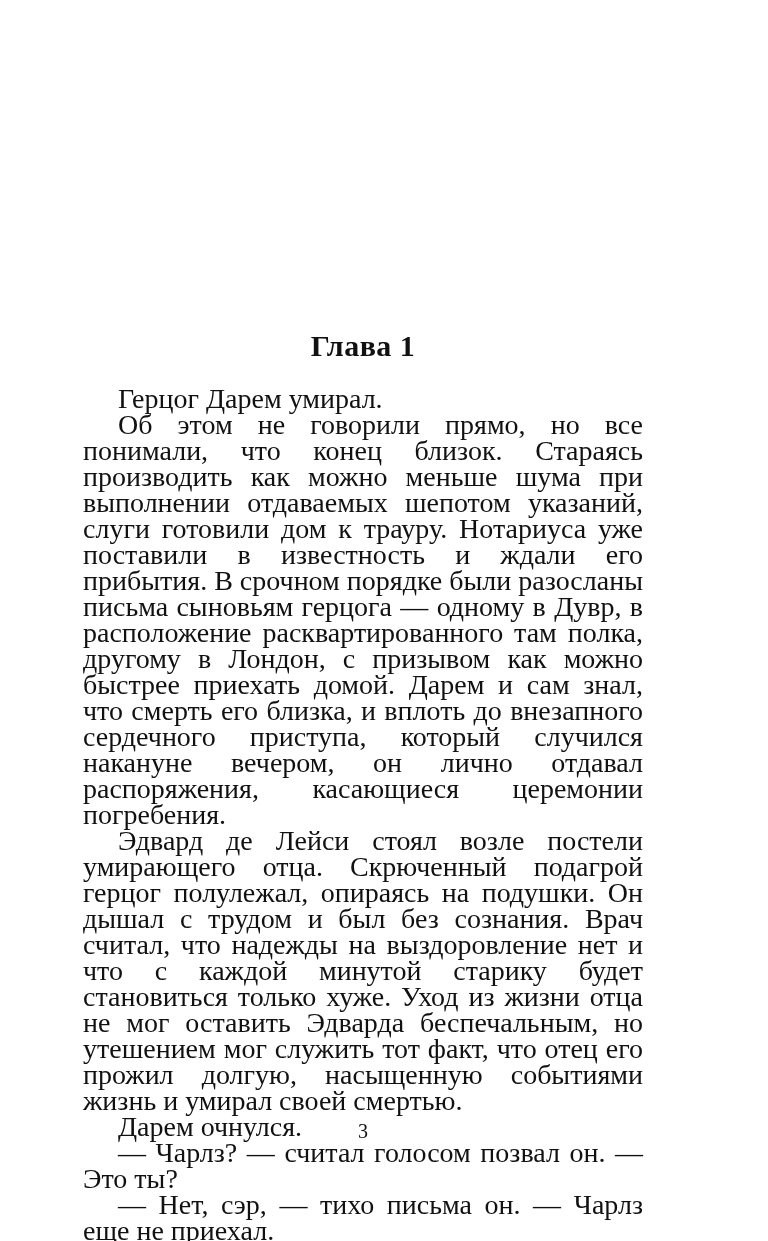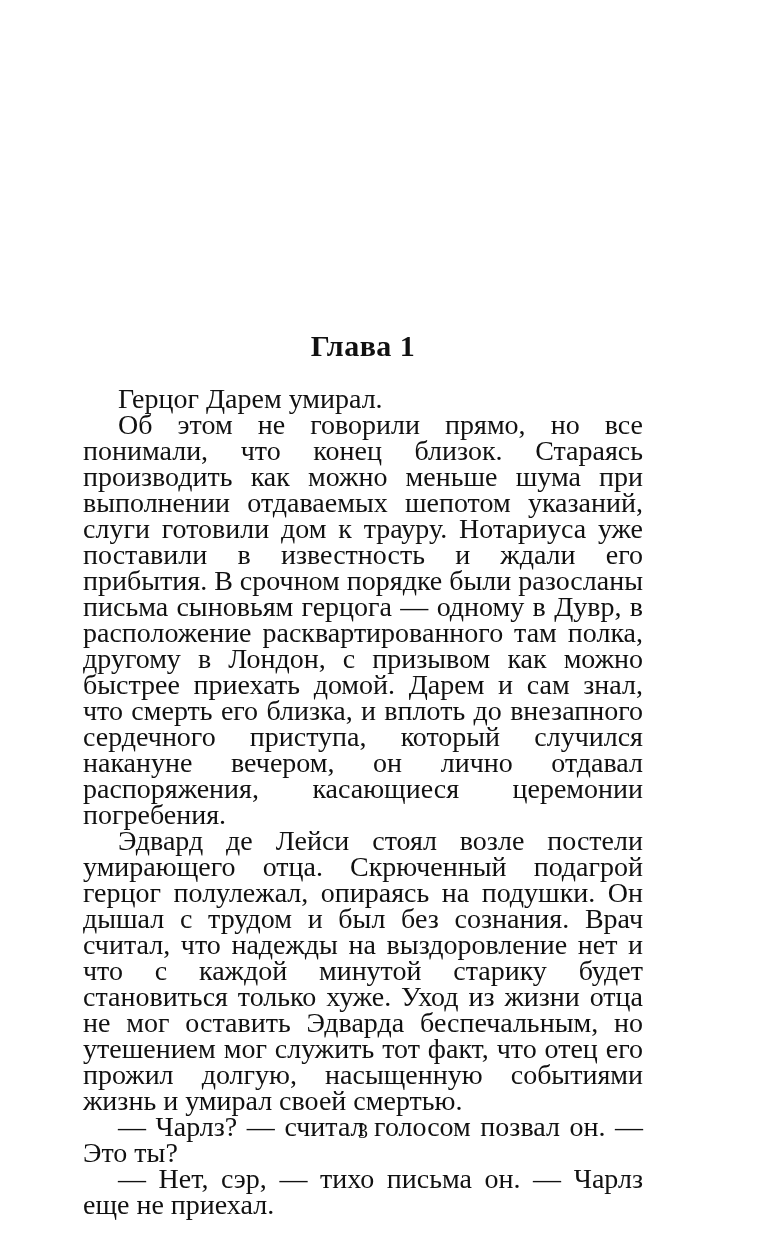--- a/index.html
+++ b/index.html
@@ -63,18 +63,19 @@
 </head>
 <body>
 
 <div class="page">
   <h1 class="chapter-title" style="margin:0;">Глава 1</h1>
 
   <div class="body-text">
     <p class="para last-left">Герцог Дарем умирал.</p>
     <p class="para last-left">Об этом не говорили прямо, но все понимали, что конец близок. Стараясь производить как можно мень­ше шума при выполнении отдаваемых шепотом указа­ний, слуги готовили дом к трауру. Нотариуса уже поста­вили в известность и ждали его прибытия. В срочном порядке были разосланы письма сыновьям герцога — одному в Дувр, в расположение расквартированного там полка, другому в Лондон, с призывом как можно быстрее приехать домой. Дарем и сам знал, что смерть его близка, и вплоть до внезапного сердечного присту­па, который случился накануне вечером, он лично отда­вал распоряжения, касающиеся церемонии погребения.</p>
     <p class="para last-left">Эдвард де Лейси стоял возле постели умирающего отца. Скрюченный подагрой герцог полулежал, опи­раясь на подушки. Он дышал с трудом и был без со­знания. Врач считал, что надежды на выздоровление нет и что с каждой минутой старику будет становиться только хуже. Уход из жизни отца не мог оставить Эдвар­да беспечальным, но утешением мог служить тот факт, что отец его прожил долгую, насыщенную событиями жизнь и умирал своей смертью.</p>
+    <p class="para last-left">Дарем очнулся.</p>
     <p class="para last-left">— Чарлз? — считал голосом позвал он. — Это ты?</p>
     <p class="para last-left">— Нет, сэр, — тихо письма он. — Чарлз еще не при­ехал.</p>
   </div>
 
   <div class="page-number">3</div>
 </div>
 
 </body></html>

